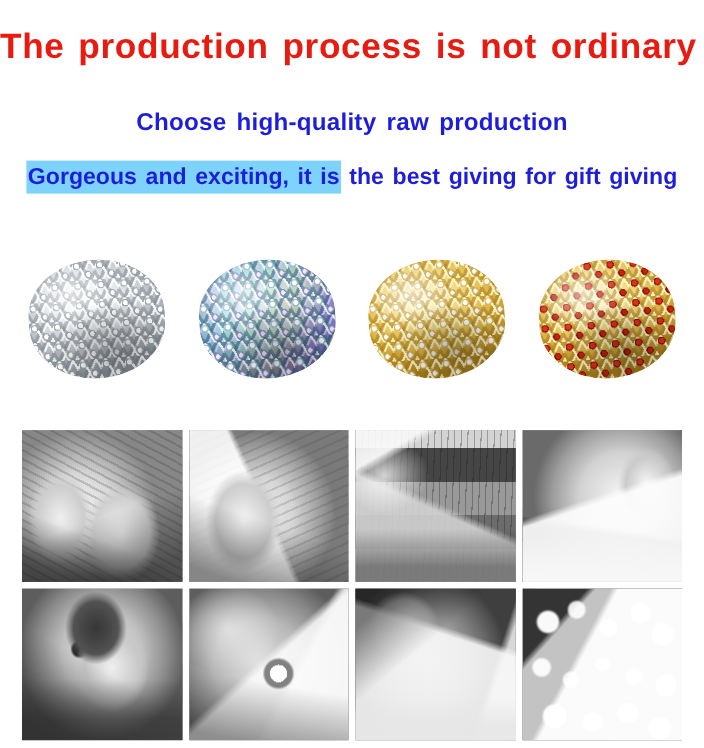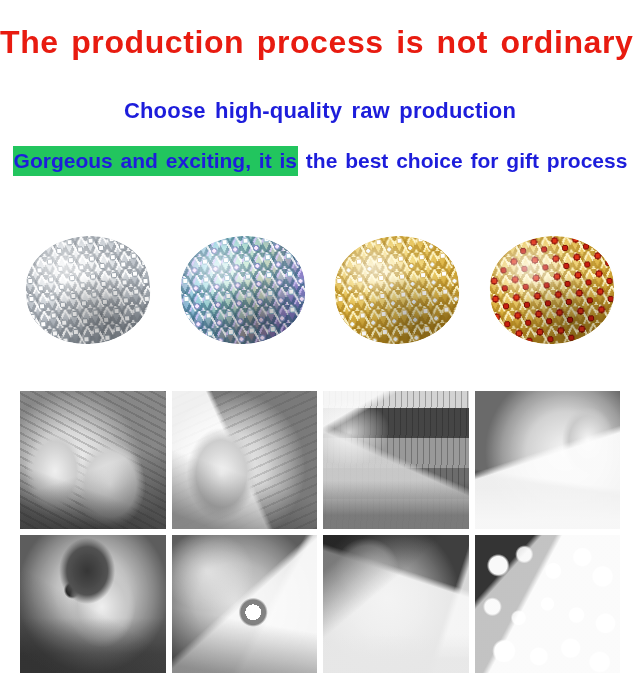--- a/index.html
+++ b/index.html
@@ -42,21 +42,21 @@
     text-align:center;
     color:#1d1ddb;
     font-size:21px;
     font-weight:700;
     letter-spacing:0px;
     word-spacing:2px;
     white-space:nowrap;
     line-height:28px;
   }
   .title-third .hl {
-    background:#22c55e;
+    background:#7dd3fc;
     padding:3px 1px 4px 1px;
   }
 
   
   .ring-row {
     position:absolute; left:0; top:205px;
     width:640px; height:170px;
     display:flex;
     align-items:center;
     justify-content:space-between;
@@ -270,21 +270,21 @@
 
 <div class="page">
 
   <div class="headline-block">
 
     <div class="title-main">The production process is not ordinary</div>
 
     <div class="title-sub">Choose high-quality raw production</div>
 
     <div class="title-third">
-      <span class="hl">Gorgeous and exciting, it is</span><span> the best choice for gift process</span>
+      <span class="hl">Gorgeous and exciting, it is</span><span> the best giving for gift giving</span>
     </div>
 
   </div>
 
   <div class="ring-row">
 
     <div class="ring-cell">
       <div class="ring-art ring-silver">
         <div class="body"></div>
           <div class="mesh"></div>

